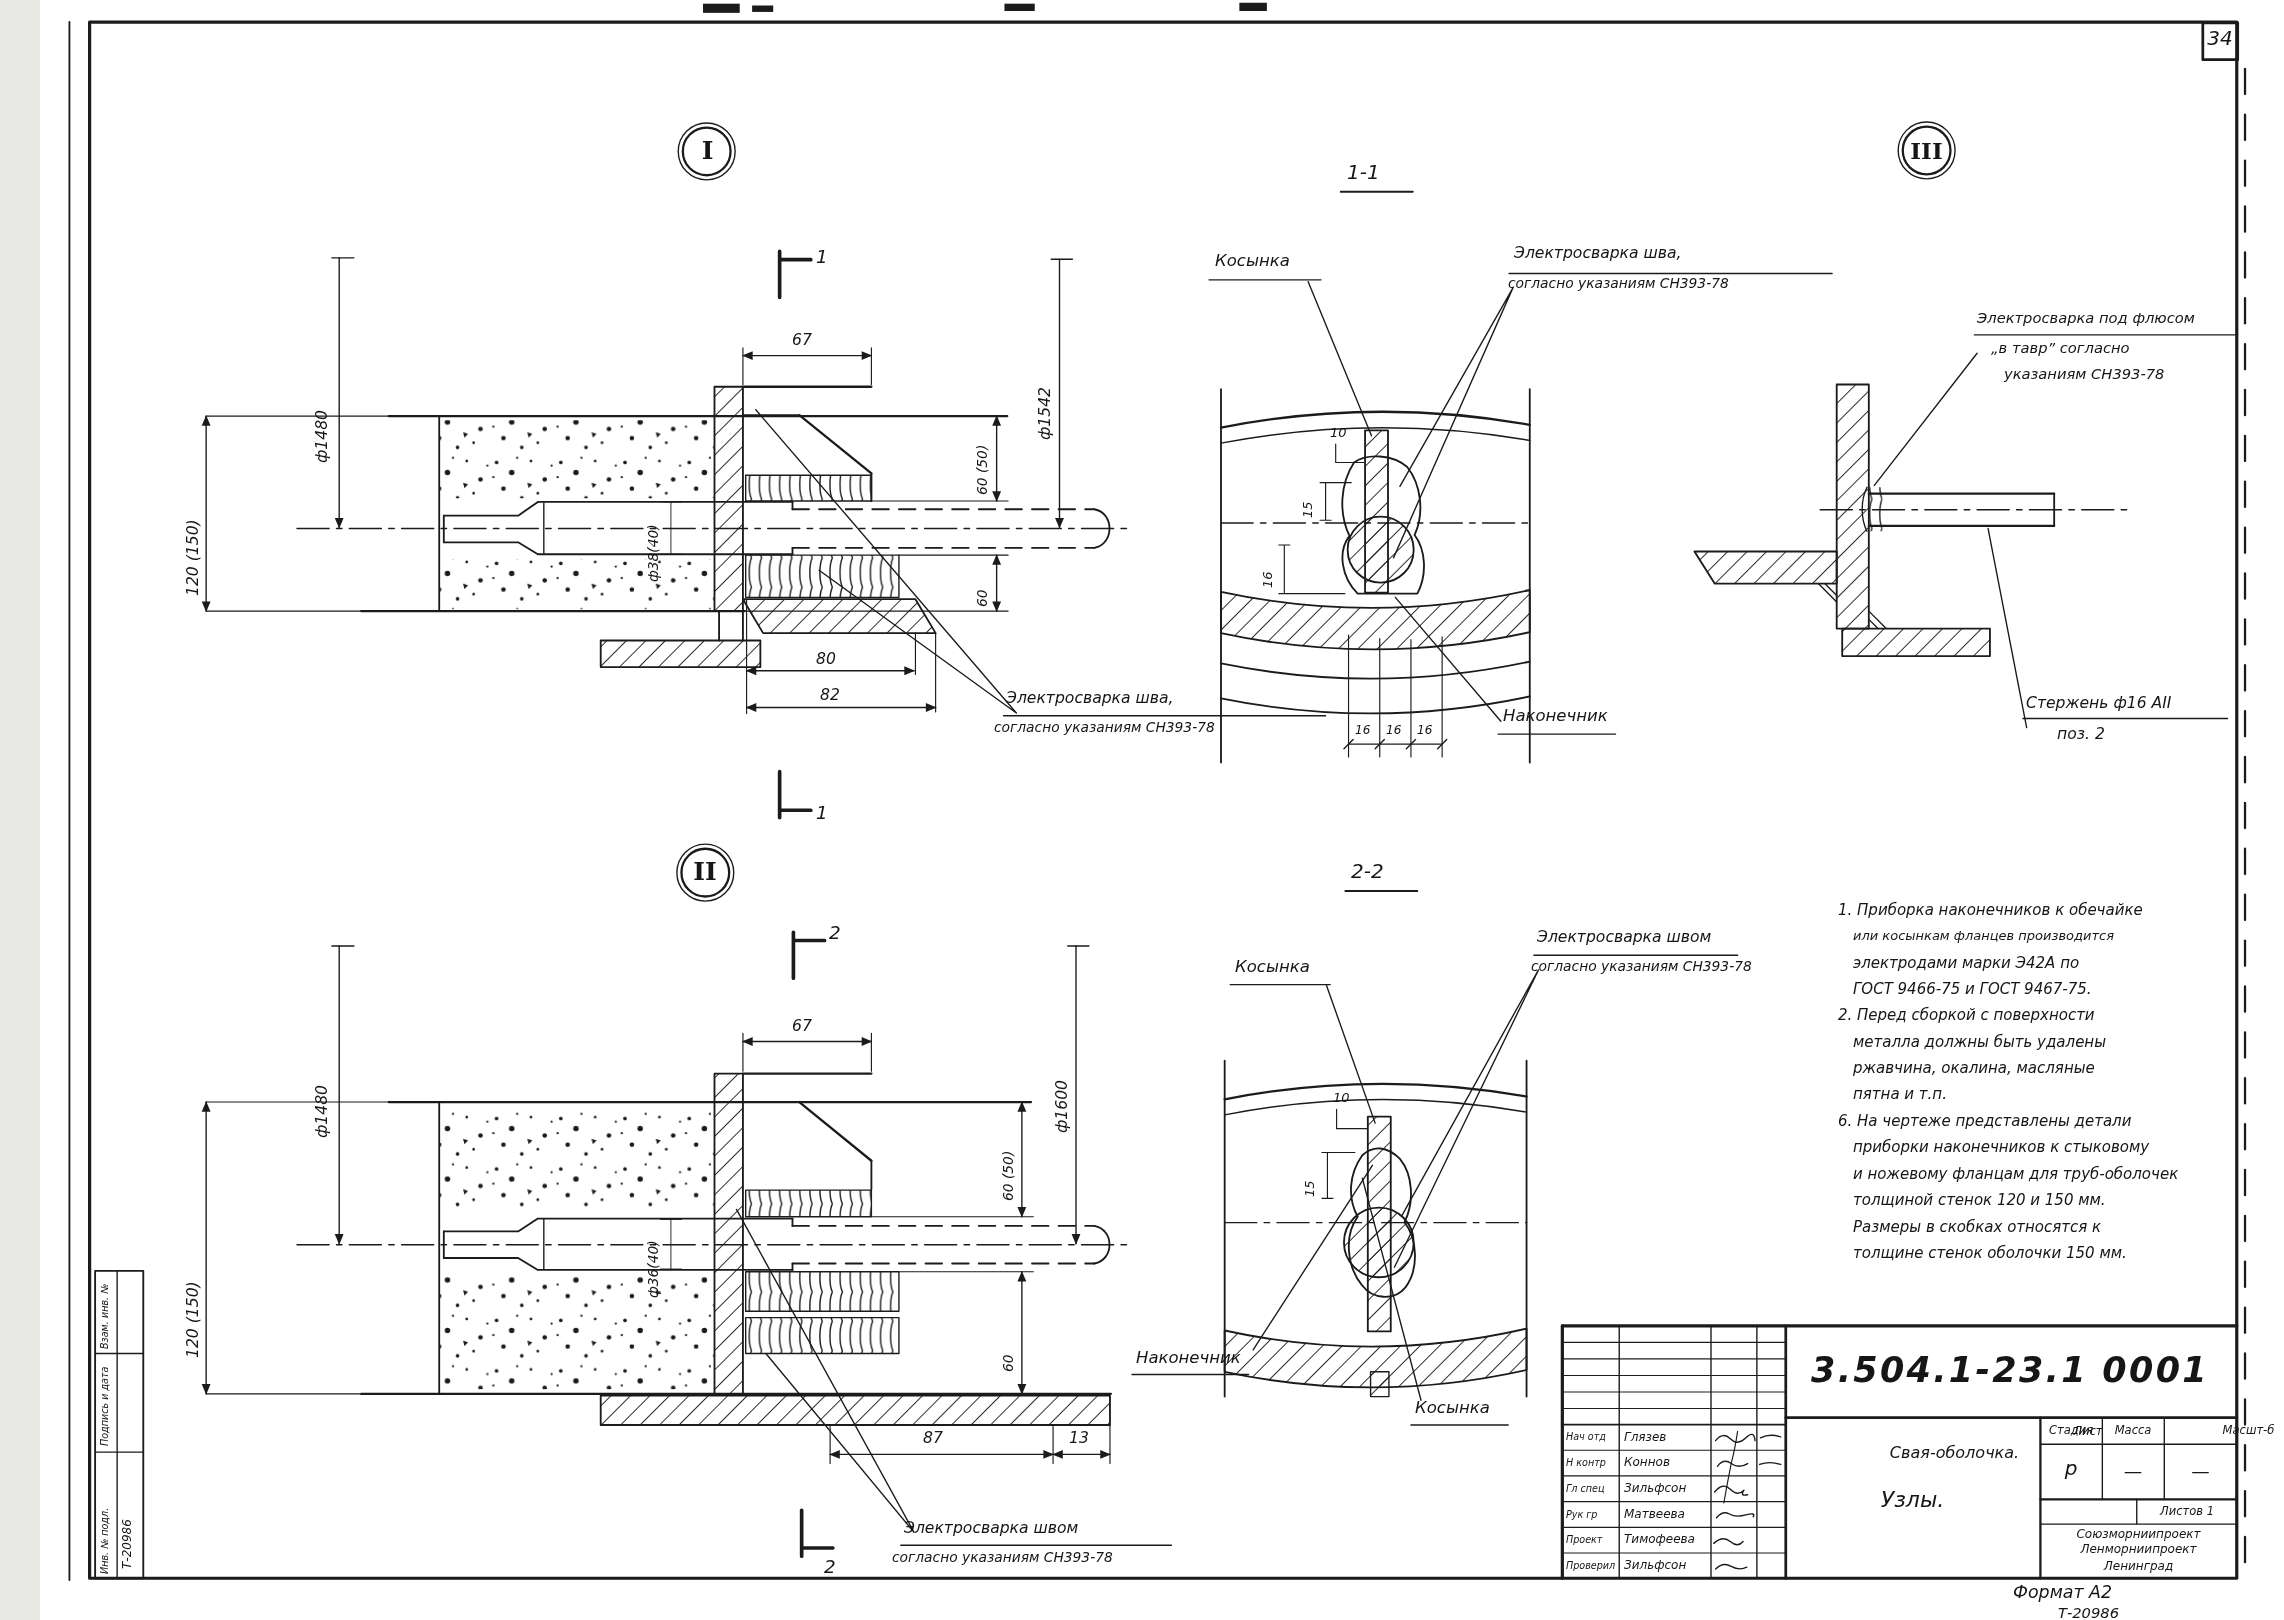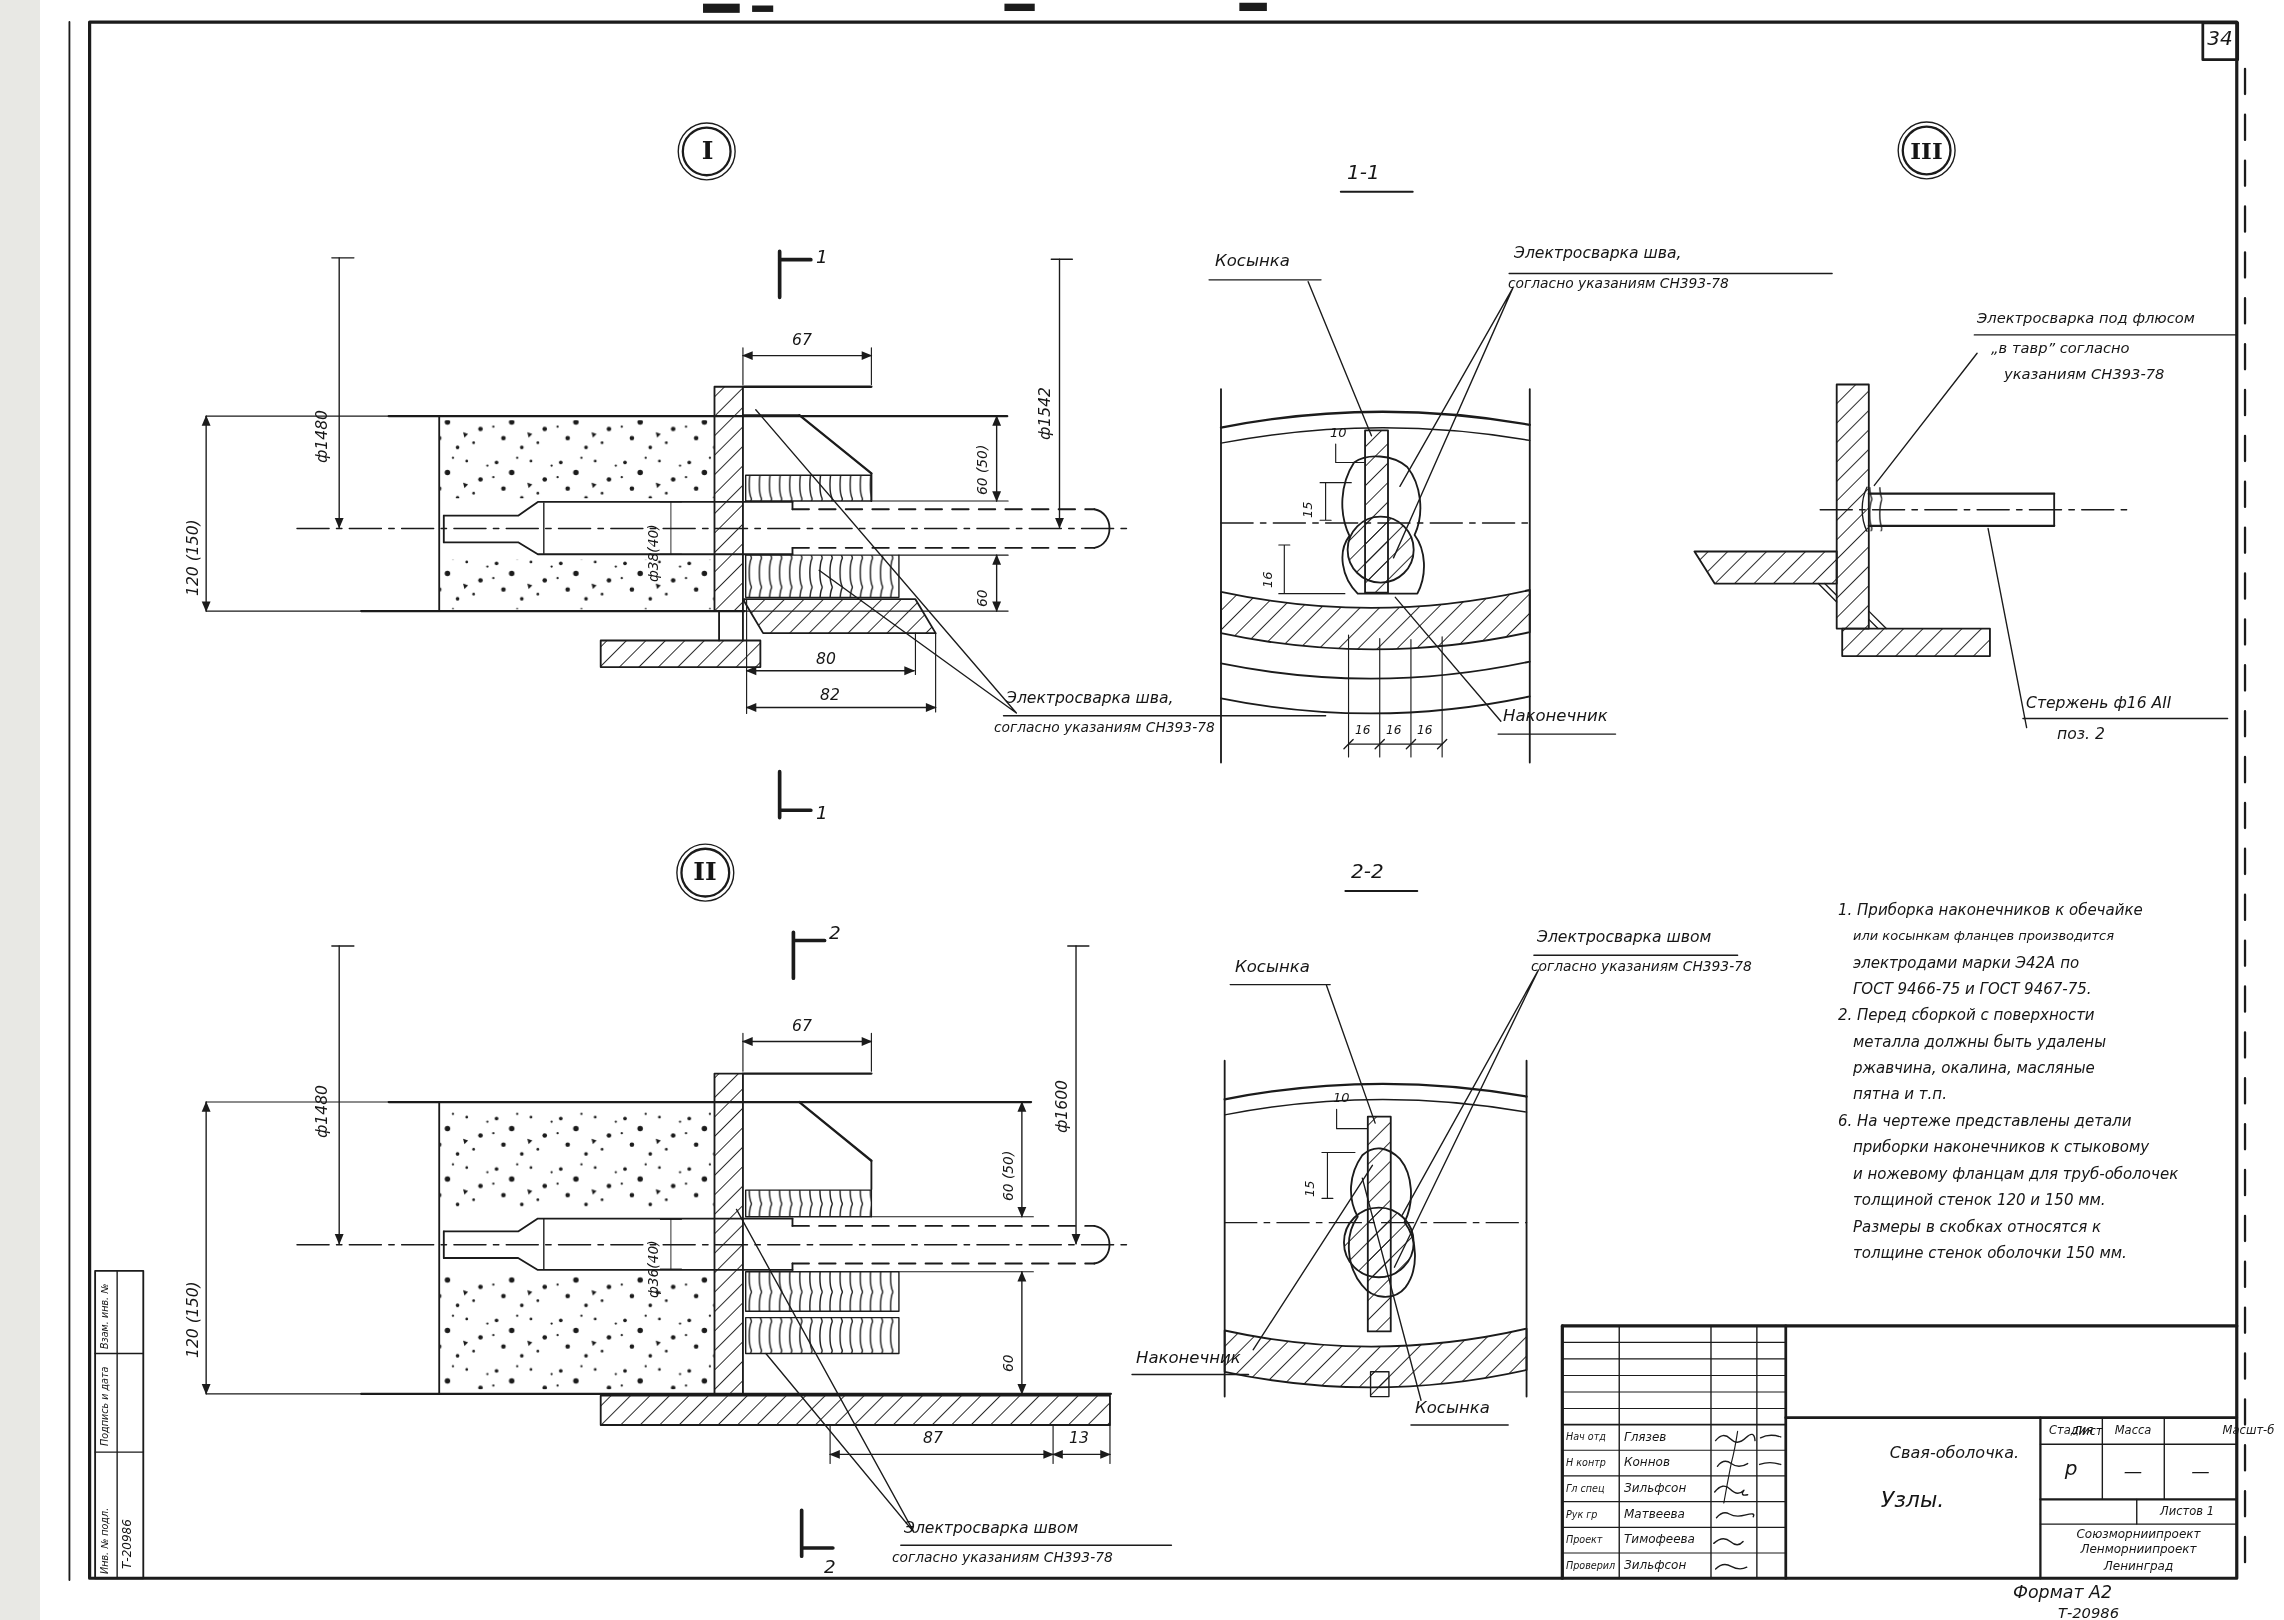--- a/index.html
+++ b/index.html
@@ -323,20 +323,21 @@
 <div class="t" style="left:1813px;top:1035px;font-size:15px;">металла должны быть удалены</div>
 <div class="t" style="left:1813px;top:1061px;font-size:15px;">ржавчина, окалина, масляные</div>
 <div class="t" style="left:1813px;top:1087px;font-size:15px;">пятна и т.п.</div>
 <div class="t" style="left:1798px;top:1114px;font-size:15px;">6. На чертеже представлены детали</div>
 <div class="t" style="left:1813px;top:1140px;font-size:15px;">приборки наконечников к стыковому</div>
 <div class="t" style="left:1813px;top:1167px;font-size:15px;">и ножевому фланцам для труб-оболочек</div>
 <div class="t" style="left:1813px;top:1193px;font-size:15px;">толщиной стенок 120 и 150 мм.</div>
 <div class="t" style="left:1813px;top:1220px;font-size:15px;">Размеры в скобках относятся к</div>
 <div class="t" style="left:1813px;top:1246px;font-size:15px;">толщине стенок оболочки 150 мм.</div>
 
+<div class="t c num" style="left:1750px;top:1353px;width:440px;font-size:35px;">3.504.1-23.1 0001</div>
 <div class="t c" style="left:1792px;top:1445px;width:245px;font-size:16px;">Свая-оболочка.</div>
 <div class="t c" style="left:1750px;top:1489px;width:245px;font-size:22px;">Узлы.</div>
 <div class="t c" style="left:2001px;top:1425px;width:60px;font-size:11.5px;">Стадия</div>
 <div class="t c" style="left:2063px;top:1425px;width:60px;font-size:11.5px;">Масса</div>
 <div class="t c" style="left:2125px;top:1425px;width:71px;font-size:11.5px;padding-left:48px;">Масшт-б</div>
 <div class="t c" style="left:2001px;top:1458px;width:60px;font-size:20px;">р</div>
 <div class="t c" style="left:2063px;top:1462px;width:60px;font-size:18.4px;">—</div>
 <div class="t c" style="left:2125px;top:1462px;width:71px;font-size:18.4px;">—</div>
 <div class="t c" style="left:2001px;top:1426px;width:94px;font-size:11.5px;">Лист</div>
 <div class="t c" style="left:2098px;top:1506px;width:98px;font-size:11.5px;">Листов 1</div>

